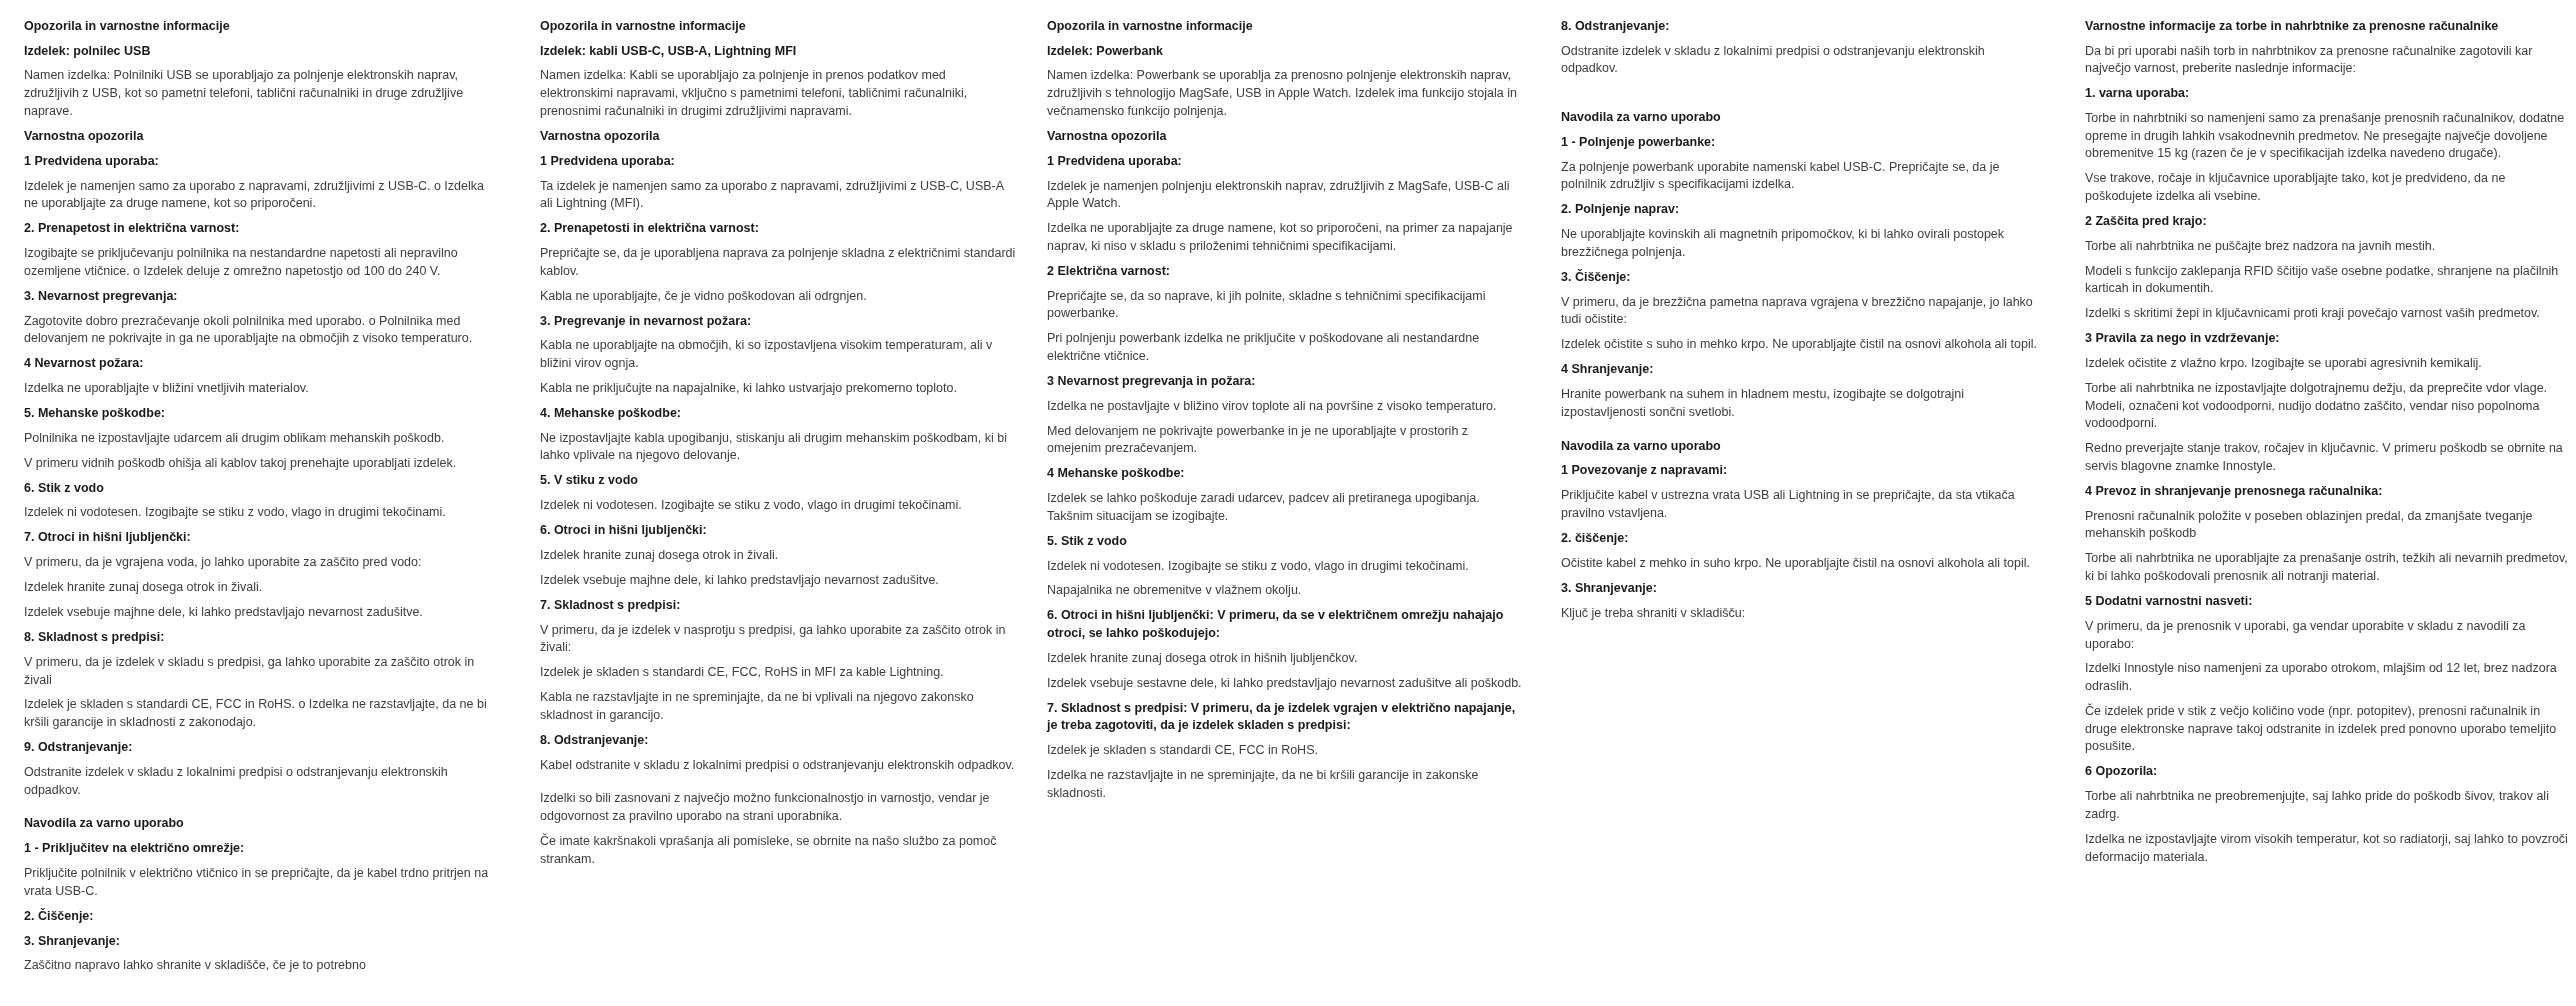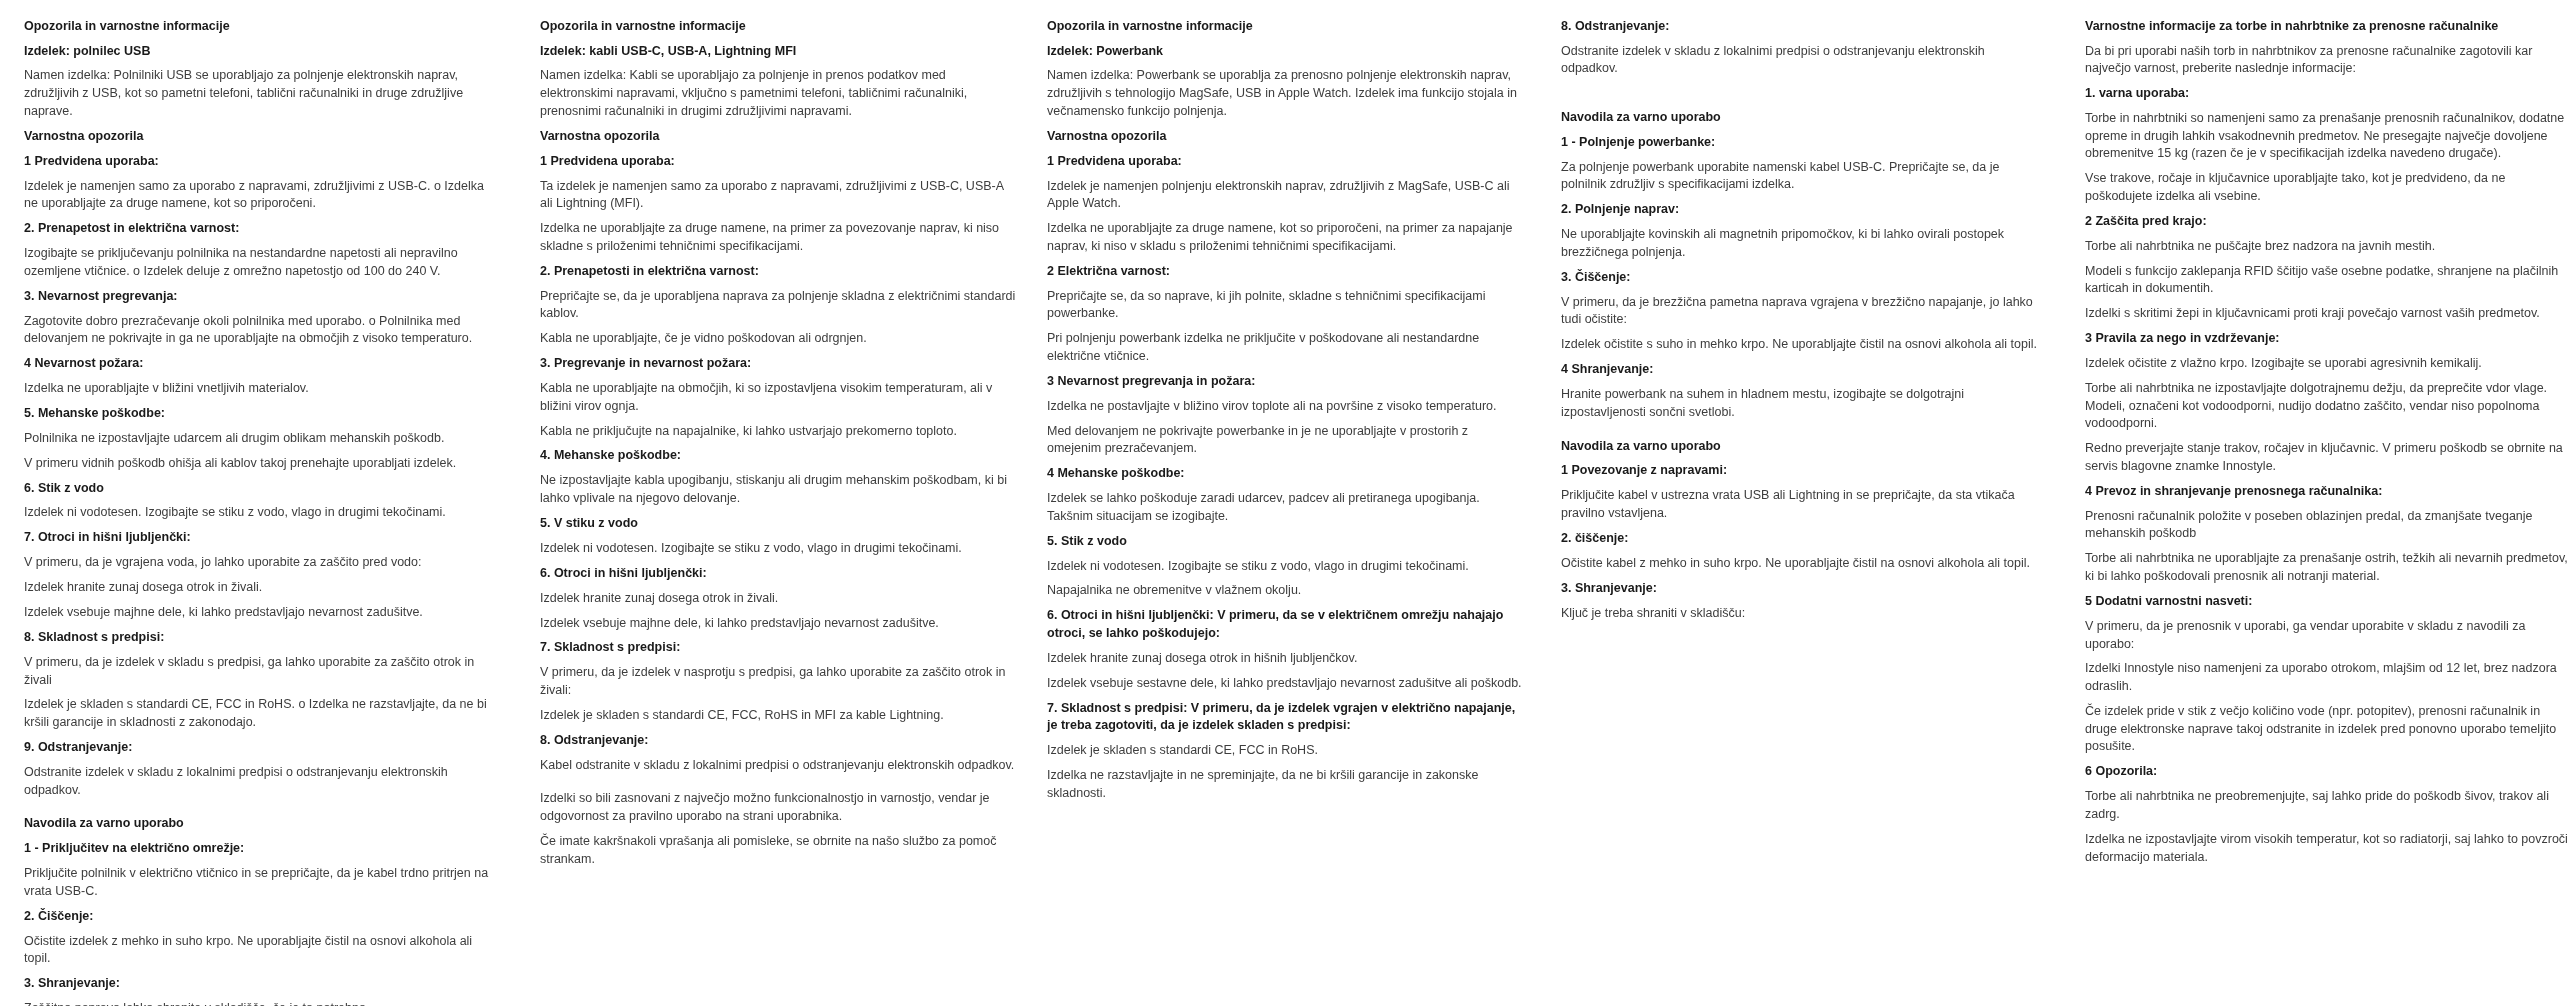--- a/index.html
+++ b/index.html
@@ -46,48 +46,47 @@
       <div class="block p">Izdelek vsebuje majhne dele, ki lahko predstavljajo nevarnost zadušitve.</div>
       <div class="block h">8. Skladnost s predpisi:</div>
       <div class="block p">V primeru, da je izdelek v skladu s predpisi, ga lahko uporabite za zaščito otrok in živali</div>
       <div class="block p">Izdelek je skladen s standardi CE, FCC in RoHS. o Izdelka ne razstavljajte, da ne bi kršili garancije in skladnosti z zakonodajo.</div>
       <div class="block h">9. Odstranjevanje:</div>
       <div class="block p">Odstranite izdelek v skladu z lokalnimi predpisi o odstranjevanju elektronskih odpadkov.</div>
       <div class="block h gap-sm">Navodila za varno uporabo</div>
       <div class="block h">1 - Priključitev na električno omrežje:</div>
       <div class="block p">Priključite polnilnik v električno vtičnico in se prepričajte, da je kabel trdno pritrjen na vrata USB-C.</div>
       <div class="block h">2. Čiščenje:</div>
-      <div class="block p">Očistite izdelek z mehko in suho krpo. Ne uporabljajte čistil na osnovi alkohola ali topil.</div>
       <div class="block h">3. Shranjevanje:</div>
       <div class="block p">Zaščitno napravo lahko shranite v skladišče, če je to potrebno</div>
     </div>
   <div class="col col-1">
       <div class="block h">Opozorila in varnostne informacije</div>
       <div class="block h">Izdelek: kabli USB-C, USB-A, Lightning MFI</div>
       <div class="block p">Namen izdelka: Kabli se uporabljajo za polnjenje in prenos podatkov med elektronskimi napravami, vključno s pametnimi telefoni, tabličnimi računalniki, prenosnimi računalniki in drugimi združljivimi napravami.</div>
       <div class="block h">Varnostna opozorila</div>
       <div class="block h">1 Predvidena uporaba:</div>
       <div class="block p">Ta izdelek je namenjen samo za uporabo z napravami, združljivimi z USB-C, USB-A ali Lightning (MFI).</div>
-      <div class="block p">Izdelka ne uporabljajte za druge namene, na primer za povezovanje naprav, ki niso skladne s priloženimi tehničnimi specifikacijami.</div>
       <div class="block h">2. Prenapetosti in električna varnost:</div>
       <div class="block p">Prepričajte se, da je uporabljena naprava za polnjenje skladna z električnimi standardi kablov.</div>
       <div class="block p">Kabla ne uporabljajte, če je vidno poškodovan ali odrgnjen.</div>
       <div class="block h">3. Pregrevanje in nevarnost požara:</div>
       <div class="block p">Kabla ne uporabljajte na območjih, ki so izpostavljena visokim temperaturam, ali v bližini virov ognja.</div>
       <div class="block p">Kabla ne priključujte na napajalnike, ki lahko ustvarjajo prekomerno toploto.</div>
       <div class="block h">4. Mehanske poškodbe:</div>
       <div class="block p">Ne izpostavljajte kabla upogibanju, stiskanju ali drugim mehanskim poškodbam, ki bi lahko vplivale na njegovo delovanje.</div>
       <div class="block h">5. V stiku z vodo</div>
       <div class="block p">Izdelek ni vodotesen. Izogibajte se stiku z vodo, vlago in drugimi tekočinami.</div>
       <div class="block h">6. Otroci in hišni ljubljenčki:</div>
       <div class="block p">Izdelek hranite zunaj dosega otrok in živali.</div>
       <div class="block p">Izdelek vsebuje majhne dele, ki lahko predstavljajo nevarnost zadušitve.</div>
       <div class="block h">7. Skladnost s predpisi:</div>
       <div class="block p">V primeru, da je izdelek v nasprotju s predpisi, ga lahko uporabite za zaščito otrok in živali:</div>
       <div class="block p">Izdelek je skladen s standardi CE, FCC, RoHS in MFI za kable Lightning.</div>
+      <div class="block p">Kabla ne razstavljajte in ne spreminjajte, da ne bi vplivali na njegovo zakonsko skladnost in garancijo.</div>
       <div class="block h">8. Odstranjevanje:</div>
       <div class="block p">Kabel odstranite v skladu z lokalnimi predpisi o odstranjevanju elektronskih odpadkov.</div>
       <div class="block p gap-sm">Izdelki so bili zasnovani z največjo možno funkcionalnostjo in varnostjo, vendar je odgovornost za pravilno uporabo na strani uporabnika.</div>
       <div class="block p">Če imate kakršnakoli vprašanja ali pomisleke, se obrnite na našo službo za pomoč strankam.</div>
     </div>
   <div class="col col-2">
       <div class="block h">Opozorila in varnostne informacije</div>
       <div class="block h">Izdelek: Powerbank</div>
       <div class="block p">Namen izdelka: Powerbank se uporablja za prenosno polnjenje elektronskih naprav, združljivih s tehnologijo MagSafe, USB in Apple Watch. Izdelek ima funkcijo stojala in večnamensko funkcijo polnjenja.</div>
       <div class="block h">Varnostna opozorila</div>

